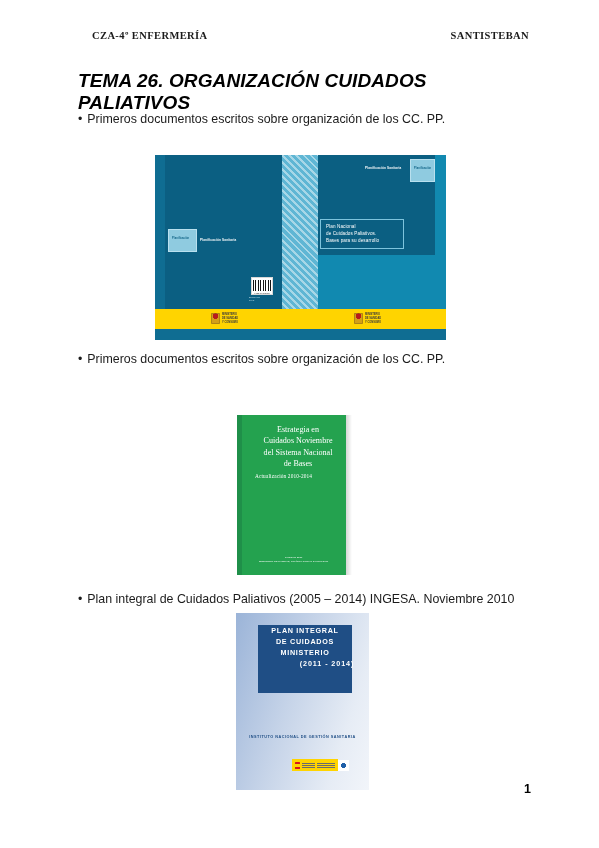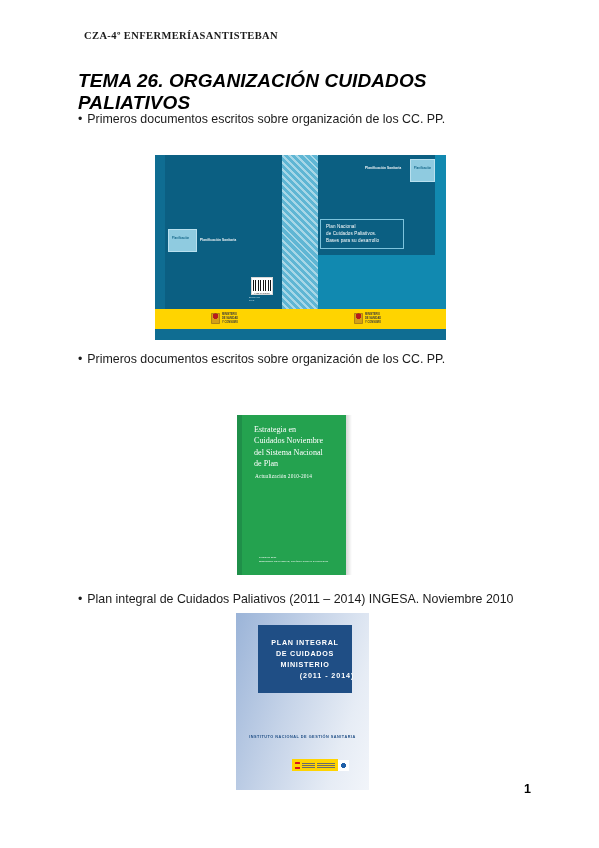--- a/index.html
+++ b/index.html
@@ -17,23 +17,24 @@
     height: 848px;
     background: #ffffff;
     overflow: hidden;
     box-sizing: border-box;
   }
 
   
   .doc-header {
     position: absolute;
     top: 30px;
-    left: 84px;
+    left: 92px;
     right: 70px;
     display: flex;
+    justify-content: space-between;
     align-items: baseline;
   }
   .doc-header span {
     font-family: "Liberation Serif", serif;
     font-size: 10.5px;
     font-weight: bold;
     letter-spacing: 0.4px;
     color: #1a1a1a;
     white-space: nowrap;
   }
@@ -215,20 +216,21 @@
     background: #0f6d92;
   }
 
   
   .cover2 {
     left: 226px;
     top: 415px;
     width: 137px;
     height: 176px;
     background: #ffffff;
+    text-align: center;
   }
   .c2-spine {
     position: absolute;
     left: 11px; top: 0;
     width: 5px; height: 160px;
     background: #1f8f49;
   }
   .c2-body {
     position: absolute;
     left: 16px; top: 0;
@@ -280,21 +282,20 @@
     height: 177px;
     background: linear-gradient(108deg, #9bb4d8 0%, #c5d3e8 42%, #e6ecf5 78%, #f2f5fa 100%);
   }
   .c3-box {
     position: absolute;
     left: 22px; top: 12px;
     width: 94px; height: 68px;
     background: #1f4e85;
     display: flex;
     flex-direction: column;
-    justify-content: center;
     align-items: center;
   }
   .c3-box div {
     font-size: 7.2px;
     font-weight: bold;
     color: #ffffff;
     letter-spacing: .7px;
     line-height: 1.55;
     white-space: nowrap;
   }
@@ -437,31 +438,31 @@
 
 
   <div class="figure cover2">
     <div class="c2-spine"></div>
     <div class="c2-body"></div>
     <div class="c2-shadow"></div>
     <div class="c2-title">
       <div>Estrategia en</div>
       <div>Cuidados Noviembre</div>
       <div>del Sistema Nacional</div>
-      <div>de Plan</div>
+      <div>de Bases</div>
     </div>
     <div class="c2-sub">Actualización 2010-2014</div>
     <div class="c2-foot">
       <div>SANIDAD 2011</div>
       <div>MINISTERIO DE SANIDAD, POLÍTICA SOCIAL E IGUALDAD</div>
     </div>
   </div>
 
   <div class="bullet" style="top:590px">
-    <span class="dot">•</span><span>Plan integral de Cuidados Paliativos (2011 – 2014) INGESA. Noviembre 2010</span>
+    <span class="dot">•</span><span>Plan integral de Cuidados Paliativos (2005 – 2014) INGESA. Noviembre 2010</span>
   </div>
 
   <div class="figure cover3">
     <div class="c3-box">
       <div>PLAN INTEGRAL</div>
       <div>DE CUIDADOS</div>
       <div>MINISTERIO</div>
       <div class="year">(2011 - 2014)</div>
     </div>
     <div class="c3-org">INSTITUTO NACIONAL DE GESTIÓN SANITARIA</div>

